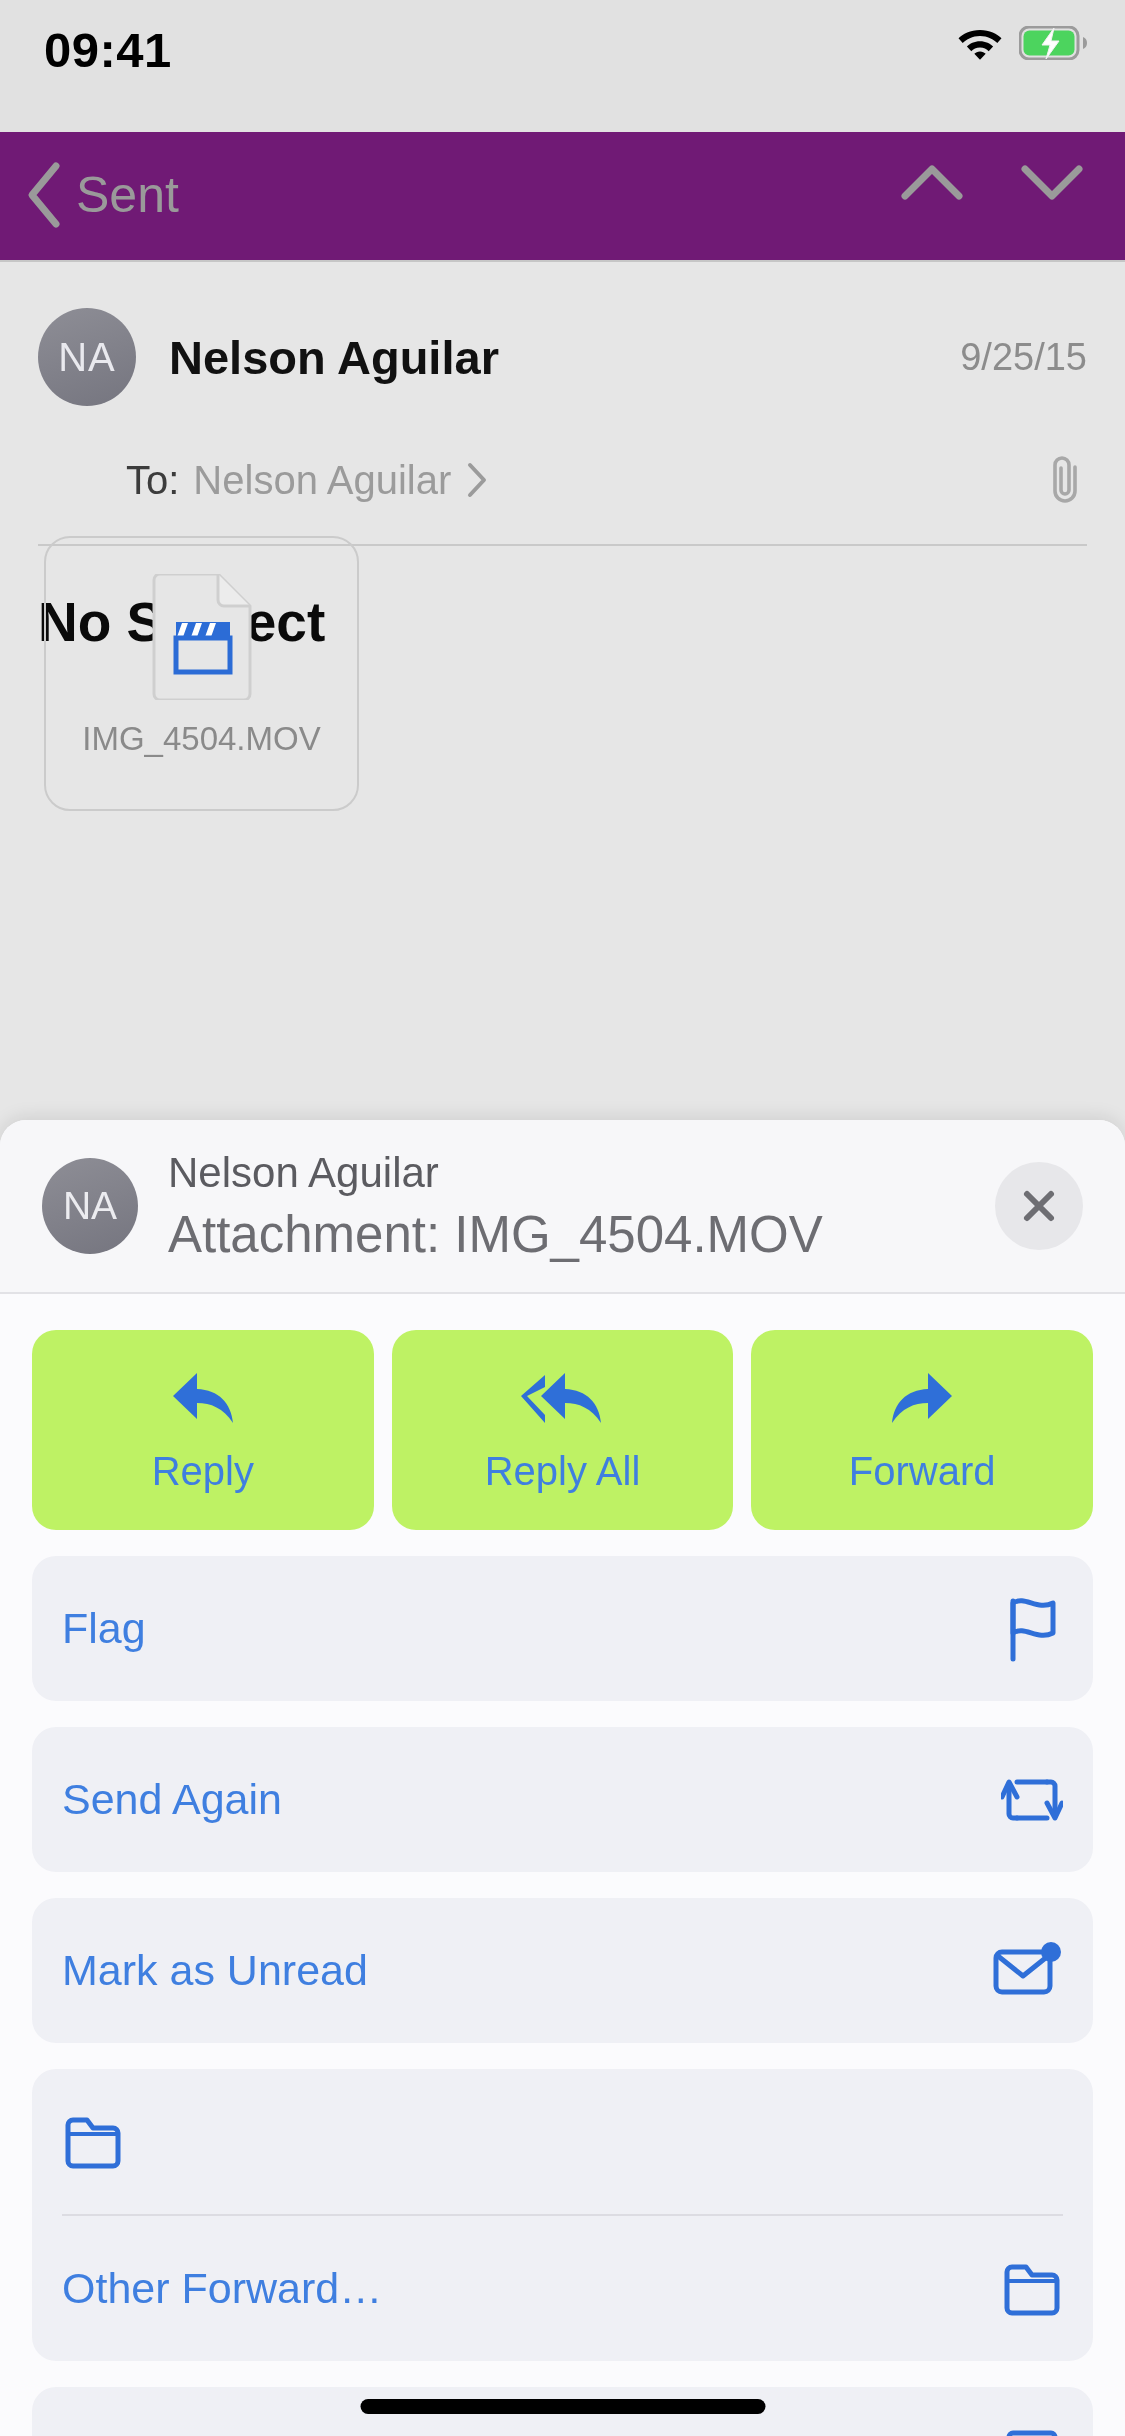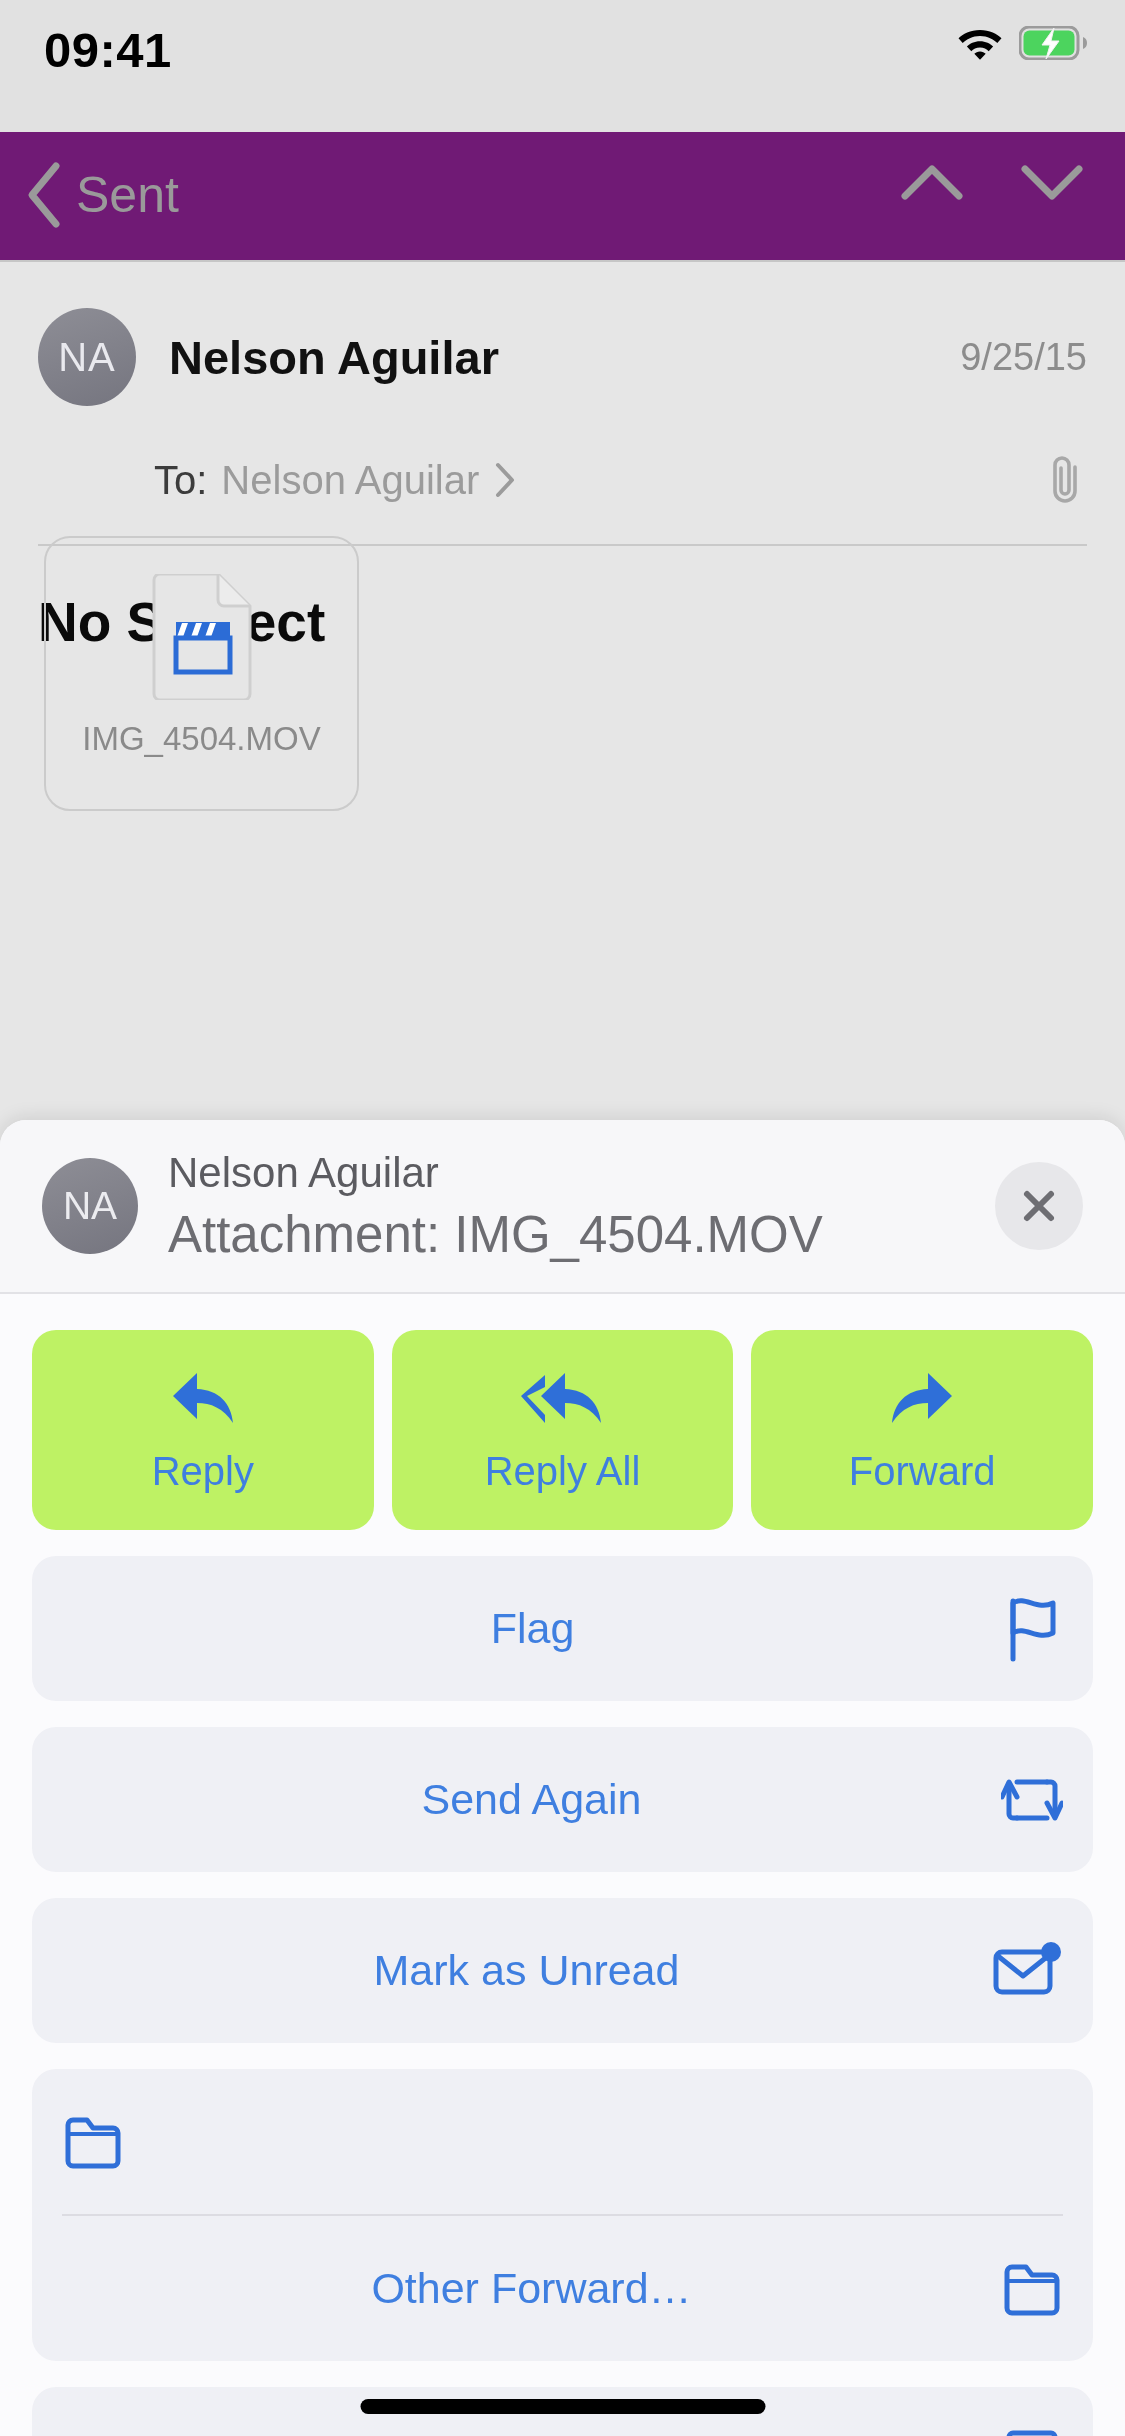--- a/index.html
+++ b/index.html
@@ -76,21 +76,21 @@
     flex:1 1 auto;
   }
   .mail-date {
     font-size:38px; color:#8c8c8c;
   }
   .to-row {
     display:flex; align-items:center;
     padding:0 38px; height:92px; margin-top:22px;
   }
   .to-label {
-    font-size:40px; color:#3c3c3c; margin-left:116px;
+    font-size:40px; color:#3c3c3c; margin-left:88px;
   }
   .to-name {
     font-size:40px; color:#9b9b9b; margin-left:14px;
   }
   .to-chev { margin-left:14px; display:flex; align-items:center; }
   .clip { margin-left:auto; display:flex; align-items:center; }
   .hr-sep {
     height:2px; background:#c9c9c9; margin:18px 38px 0 38px;
   }
   .subject {
@@ -154,21 +154,21 @@
     align-items:center; justify-content:center; gap:20px;
   }
   .quad-label { font-size:40px; color:#3f7fe0; }
 
   .list-card {
     background:#eff0f5; border-radius:24px;
     margin-top:26px; overflow:hidden;
   }
   .list-row {
     display:flex; align-items:center;
-    height:145px; padding:0 30px 0 30px;text-align:center;
+    height:145px; padding:0 30px 0 30px;
   }
   .list-label { font-size:43px; color:#3f7fe0; flex:1 1 auto; }
   .row-div { height:2px; background:#dcdce2; margin:0 30px; }
 
   .home-indicator {
     position:absolute; left:50%; transform:translateX(-50%);
     bottom:22px; width:405px; height:15px;
     background:#000; border-radius:10px;
   }
 

